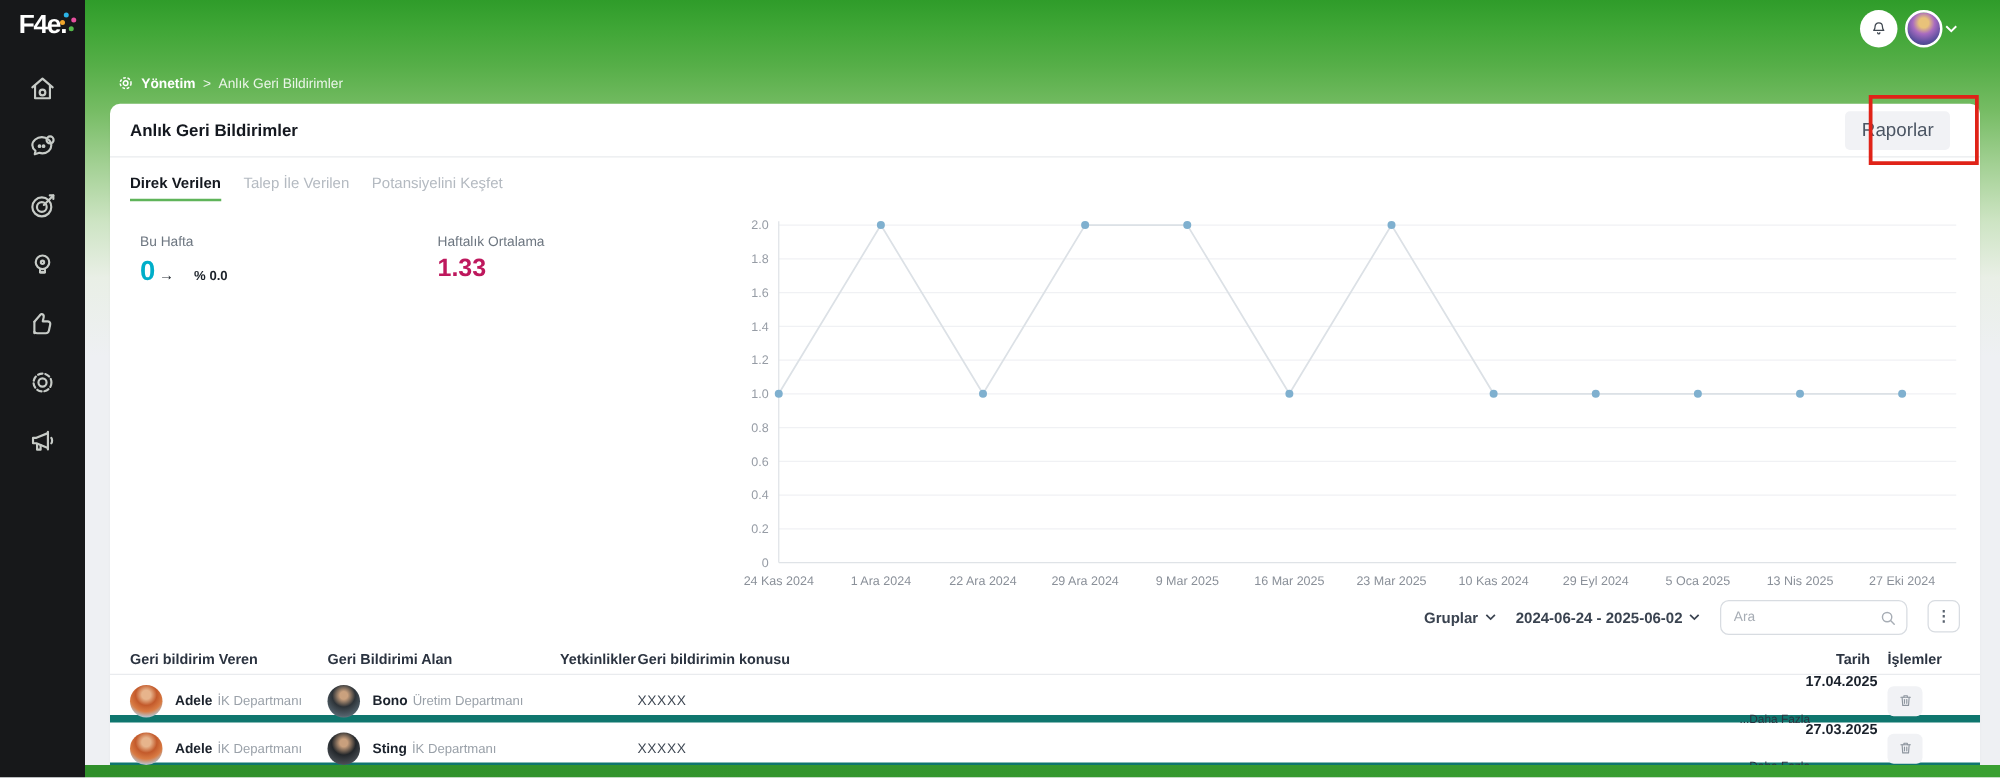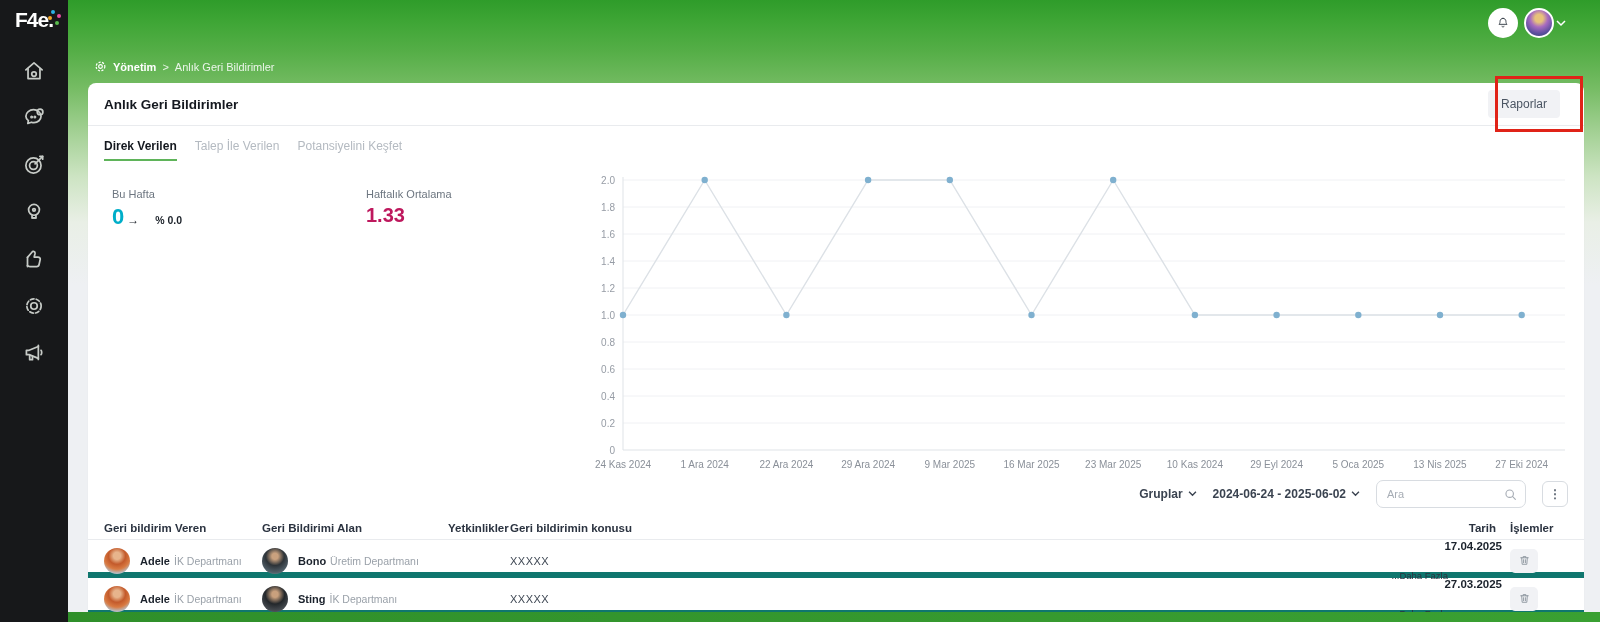--- a/index.html
+++ b/index.html
@@ -39,43 +39,43 @@
   .breadcrumb .bc-strong{font-weight:700;}
   .breadcrumb .bc-dim{color:#eaf5e8;}
   .bc-gear{width:13px;height:13px;color:#fff;}
 
   
   .card{position:absolute;left:88px;top:83px;width:1496px;height:529px;background:#fff;
         border-radius:8px 8px 0 0;z-index:2;overflow:hidden;box-shadow:0 1px 2px rgba(0,0,0,.04);}
   .card-head{position:absolute;left:0;top:0;right:0;height:43px;border-bottom:1px solid #e9ebee;
              display:flex;align-items:center;justify-content:space-between;padding:0 24px 0 16px;box-sizing:border-box;}
   .card-title{font-size:13.5px;font-weight:700;color:#14181f;}
-  .btn-reports{background:#f1f2f5;border:none;border-radius:4px;padding:7px 13px;font-size:12px;
+  .btn-reports{background:#f1f2f5;border:none;border-radius:4px;padding:7px 13px;font-size:15px;
                color:#4b5563;font-family:inherit;cursor:pointer;}
   .red-box{position:absolute;left:1495px;top:76px;width:82px;height:50px;border:3px solid #e02318;
            z-index:7;pointer-events:none;}
 
   .tabs{position:absolute;left:16px;top:56px;display:flex;gap:18px;font-size:12px;}
   .tab{padding-bottom:6px;color:#b4bac1;cursor:pointer;}
   .tab.active{color:#14181f;font-weight:700;border-bottom:2px solid #5fb45a;}
 
   
   .stat{position:absolute;top:105px;}
-  .stat-week{left:24px;} .stat-avg{left:278px;}
+  .stat-week{left:24px;} .stat-avg{left:262px;}
   .stat-label{font-size:11px;color:#6d7680;margin-bottom:4px;}
   .stat-value{font-size:22px;font-weight:700;}
   .v-teal{color:#00aec9;} .v-green{color:#be185d;font-size:20px;}
   .stat-delta{font-size:10.5px;color:#1b2129;font-weight:700;margin-left:16px;}
   .stat-arrow{font-size:12px;color:#1b2129;margin-left:3px;}
 
   
   .chart-wrap{position:absolute;left:497px;top:88px;width:995px;height:305px;}
 
   
-  .filters{position:absolute;right:16px;top:397px;display:flex;align-items:center;gap:16px;height:28px;}
+  .filters{position:absolute;right:16px;top:397px;display:flex;gap:16px;height:28px;}
   .drop{font-size:12px;font-weight:700;color:#3a4350;display:flex;align-items:center;gap:5px;cursor:pointer;}
   .drop svg{width:9px;height:6px;color:#3a4350;}
   .search-box{width:132px;height:26px;border:1px solid #d8dce1;border-radius:7px;display:flex;align-items:center;
       padding:0 8px;gap:6px;background:#fff;}
   .search-box input{border:none;outline:none;flex:1;font-size:11px;font-family:inherit;color:#3a4350;min-width:0;}
   .search-box input::placeholder{color:#a7adb5;}
   .search-box svg{width:13px;height:13px;color:#a7adb5;flex:none;}
   .kebab-btn{width:26px;height:26px;border:1px solid #d8dce1;border-radius:6px;background:#fff;cursor:pointer;
       color:#5b6470;font-size:12px;font-weight:700;display:flex;align-items:center;justify-content:center;font-family:inherit;}
 

